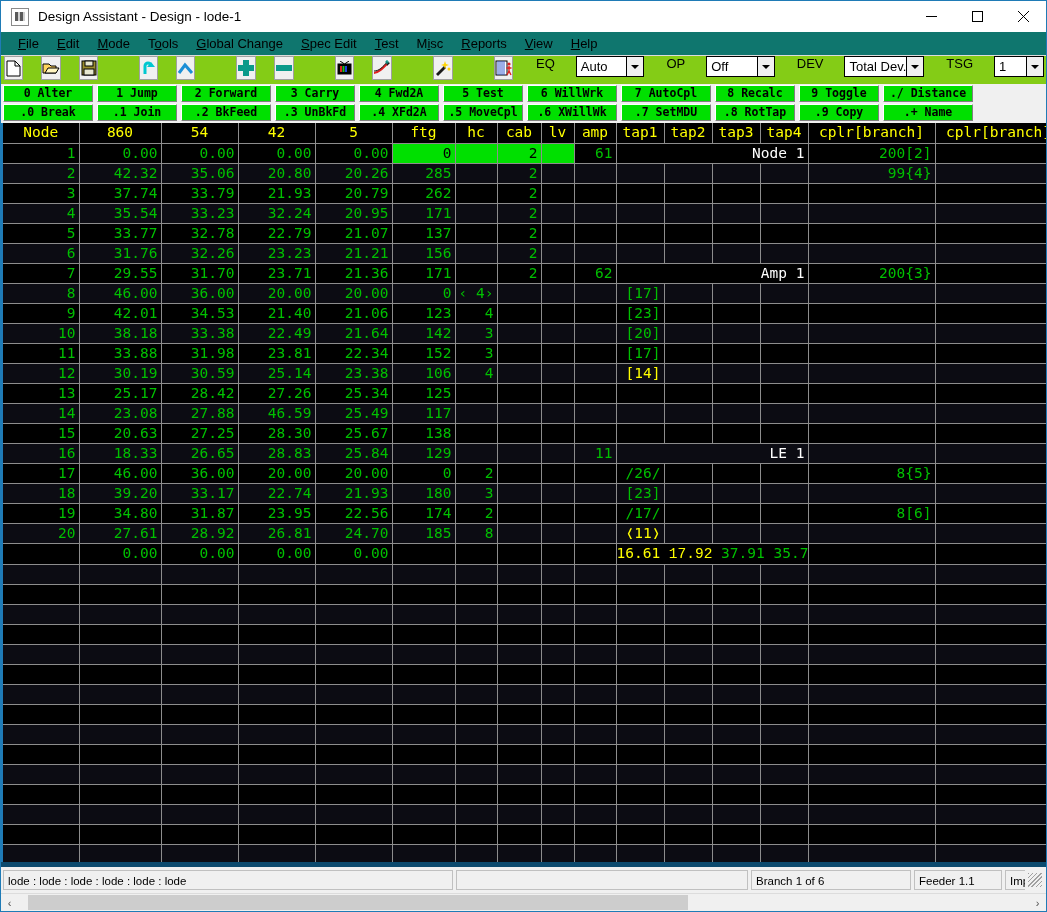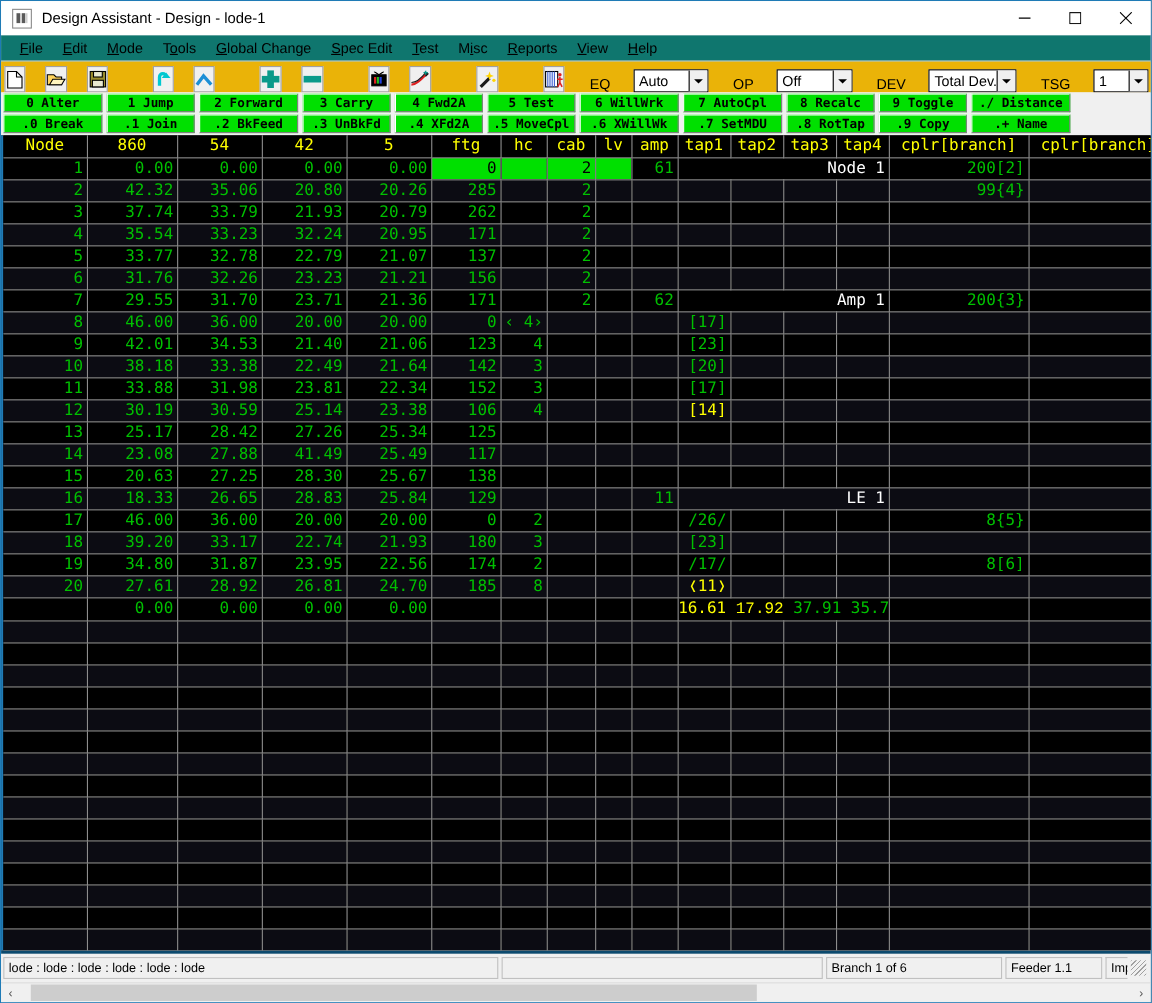--- a/index.html
+++ b/index.html
@@ -47,22 +47,22 @@
     display:flex;align-items:center;padding-left:8px;
     border-bottom:1px solid #dcdcdc;
   }
   .menu-item{
     font-size:13px;color:#000;padding:2px 9px;white-space:nowrap;
   }
   .menu-item u{text-decoration:underline;}
 
   
   .toolbar{
-    height:28px;min-height:28px;background:#eab308;
-    display:flex;align-items:flex-end;padding:0 2px;gap:16px;
+    height:28px;min-height:28px;background:#84cc16;
+    display:flex;align-items:flex-start;padding:0 2px;gap:16px;
   }
   .tb-btn{
     width:24px;height:24px;margin:0 1px;
     border:1px solid #a0a0a0;background:#f0f0f0;
     display:flex;align-items:center;justify-content:center;
     box-sizing:border-box;
   }
   .tb-sep{width:9px;height:24px;}
   .tb-label{font-size:13px;margin:0 5px 0 6px;color:#000;}
   .combo{
@@ -137,21 +137,21 @@
   td.hl{background:#00e000 !important;color:#000000;}
   td.white{color:#ffffff;text-align:center;}
   td.yellow{color:#ffff00;}
   td.ctr{text-align:center;}
   td.blank{}
 
   
   .statusbar{
     height:26px;min-height:26px;background:#f0f0f0;
     display:flex;align-items:center;padding:0 2px;gap:3px;
-    border-top:3px solid #0c4a6e;
+    border-top:5px solid #0c4a6e;
   }
   .sb-cell{
     height:20px;line-height:20px;
     border:1px solid #c0c0c0;background:#f0f0f0;
     font-size:11.5px;color:#000;padding:0 4px;box-sizing:border-box;
     white-space:nowrap;overflow:hidden;
   }
   .sb-1{width:450px;}
   .sb-2{width:292px;}
   .sb-3{width:160px;}
@@ -614,21 +614,21 @@
             <td class="num"></td>
             <td class="num"></td>
             <td class="num"></td>
             <td class="num"></td>
             <td class="num"></td>
           </tr>
           <tr class="even">
             <td class="num">14</td>
             <td class="num">23.08</td>
             <td class="num">27.88</td>
-            <td class="num">41.49</td>
+            <td class="num">46.59</td>
             <td class="num">25.49</td>
             <td class="num">117</td>
             <td class="num ctr"></td>
             <td class="num"></td>
             <td class="num"></td>
             <td class="num"></td>
             <td class="num ctr"></td>
             <td class="num"></td>
             <td class="num"></td>
             <td class="num"></td>

